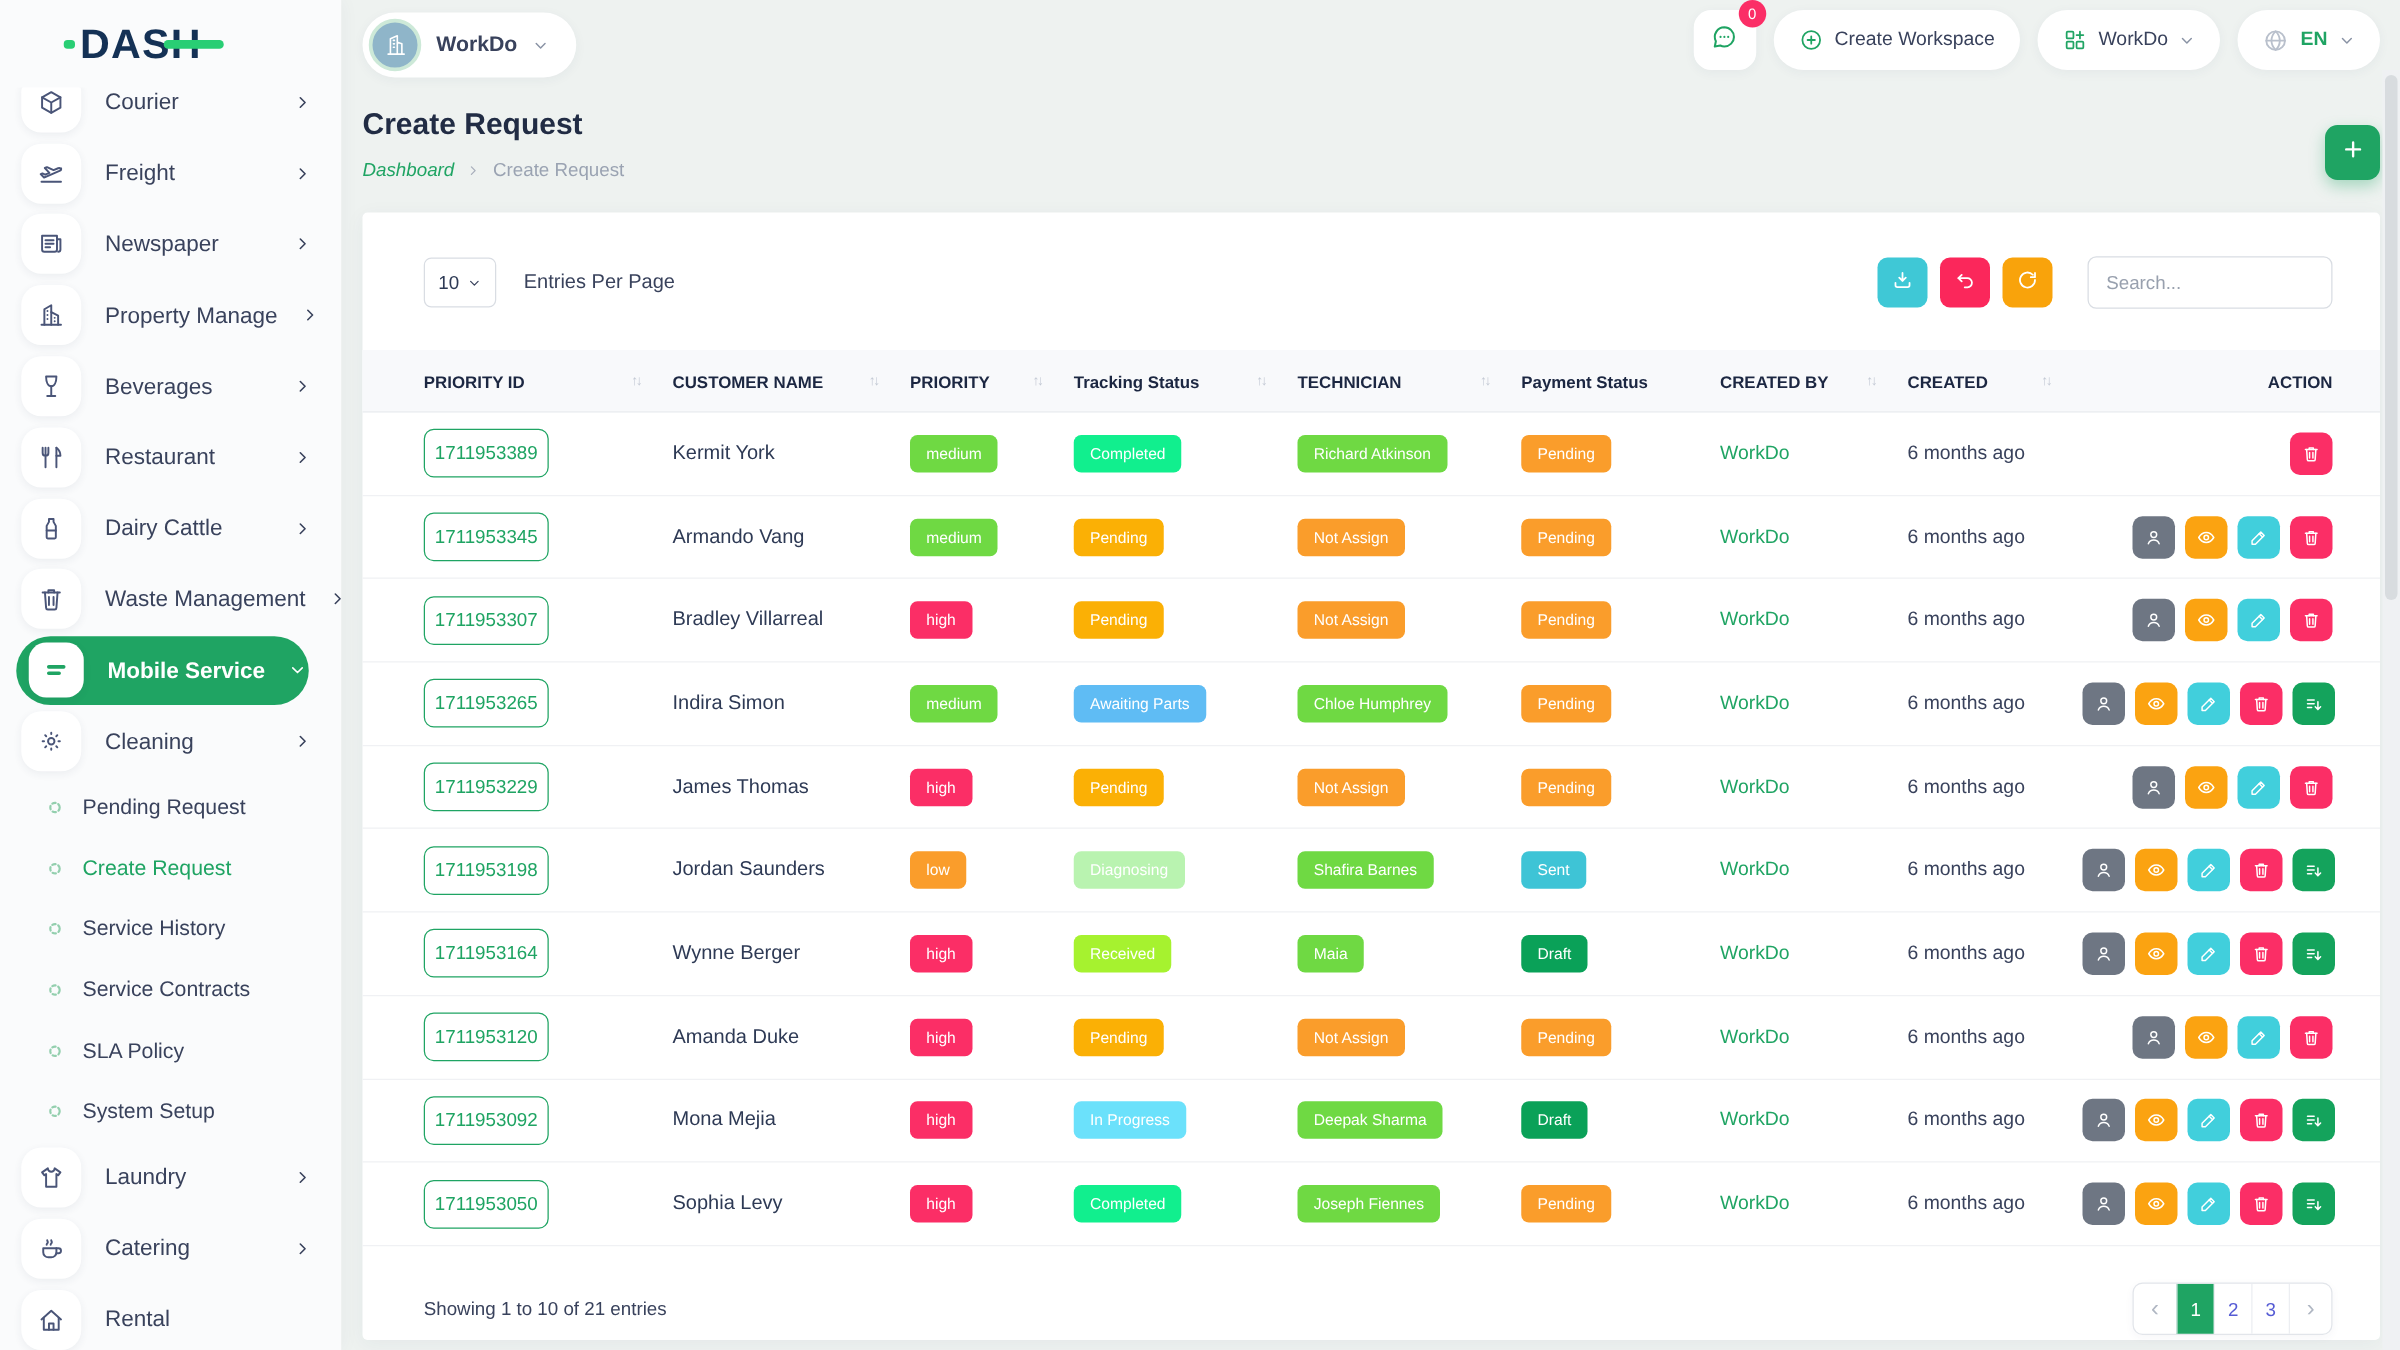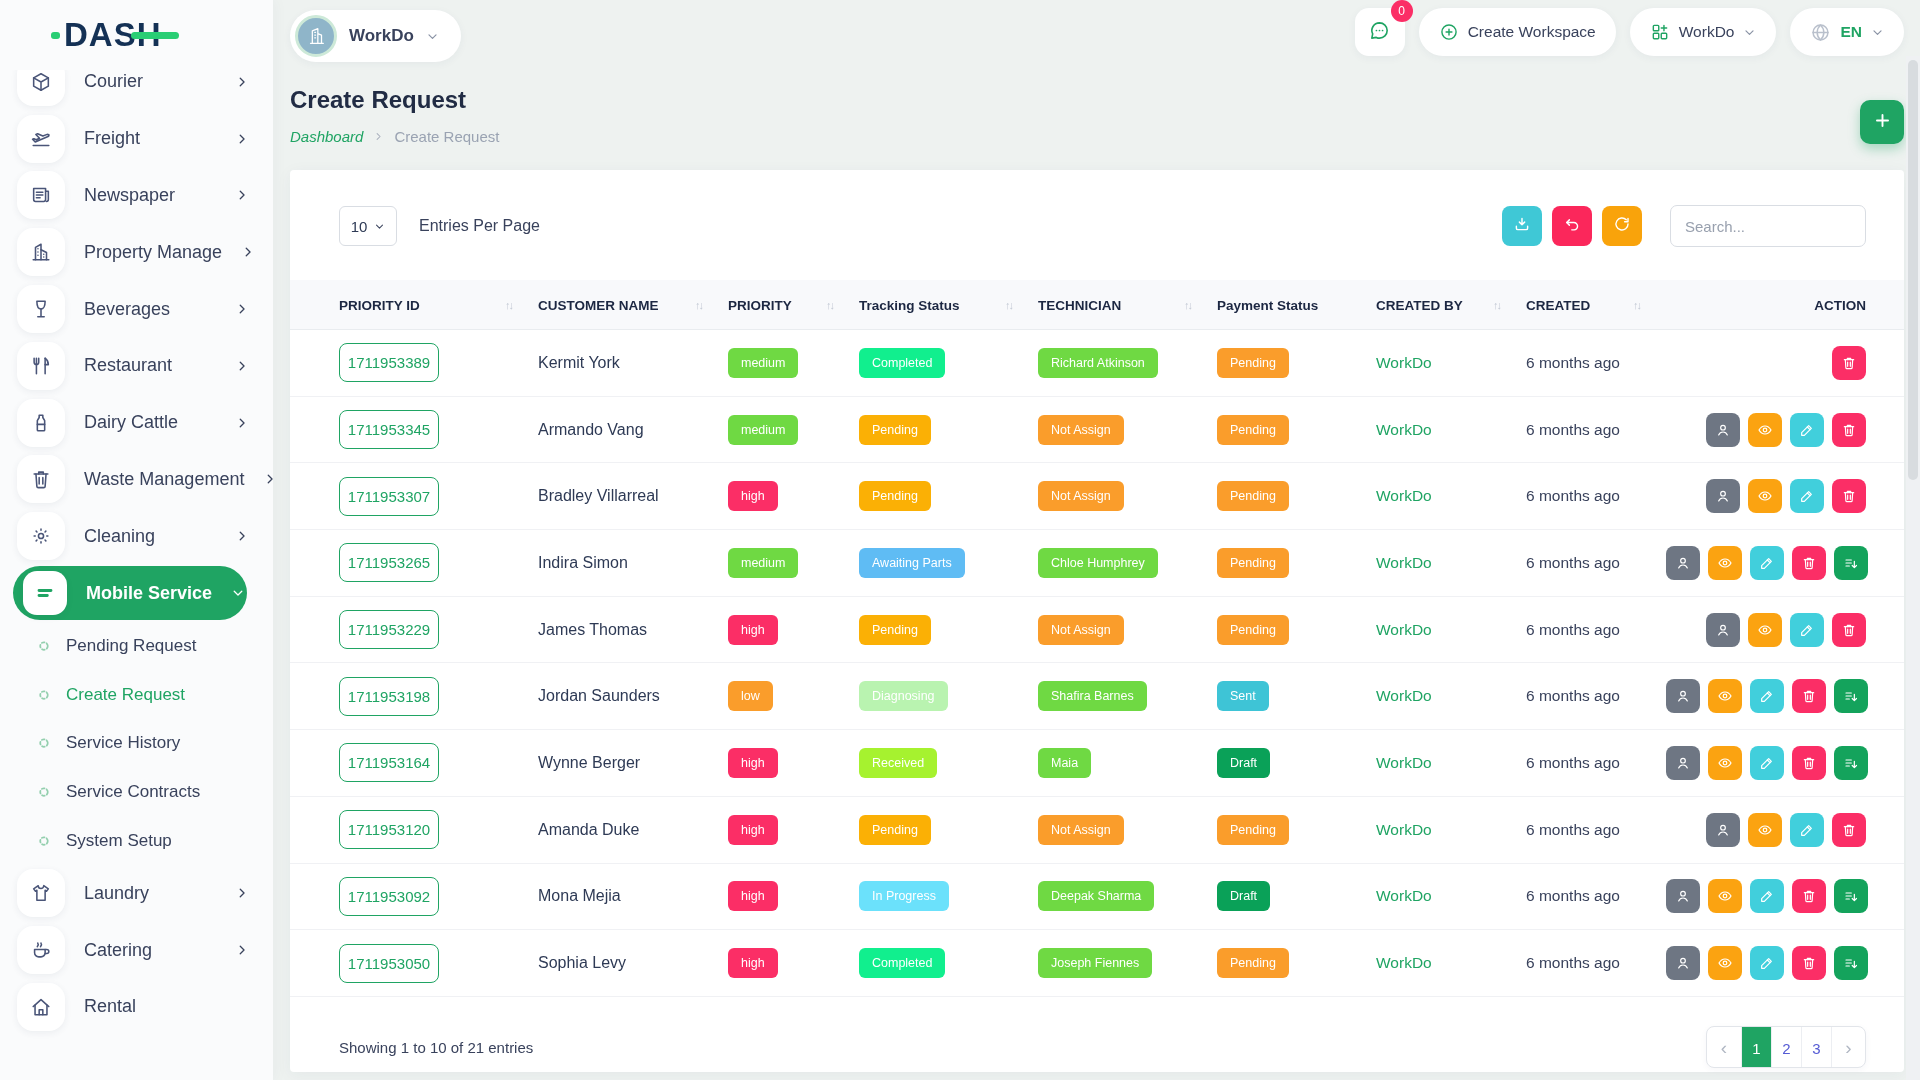--- a/index.html
+++ b/index.html
@@ -287,47 +287,47 @@
               <path d="M10 10.5v7M14 10.5v7"></path>
             </svg>
           </span>
           <span class="nav-label">Waste Management</span>
           <span class="nav-chev">
             <svg viewBox="0 0 24 24" stroke-width="1.7">
               <path d="M9 5.5L15.5 12 9 18.5"></path>
             </svg>
           </span>
         </div>
+        <div class="nav-item active">
+          <span class="nav-icon-box">
+            <svg viewBox="0 0 24 24" stroke-width="1.7">
+              <path d="M5.5 9.2h13M5.5 14.8h9" stroke-width="3.2"></path>
+            </svg>
+          </span>
+          <span class="nav-label">Mobile Service</span>
+          <span class="nav-chev">
+            <svg viewBox="0 0 24 24" stroke-width="1.7">
+              <path d="M5.5 9l6.5 6.5L18.5 9"></path>
+            </svg>
+          </span>
+        </div>
         <div class="nav-item">
           <span class="nav-icon-box">
             <svg viewBox="0 0 24 24" stroke-width="1.7">
               <circle cx="12" cy="12" r="2.8"></circle>
               <path d="M12 4.5v1.2M12 18.3v1.2M4.5 12h1.2M18.3 12h1.2M6.7 6.7l.9.9M16.4 16.4l.9.9M17.3 6.7l-.9.9M7.6 16.4l-.9.9"></path>
             </svg>
           </span>
           <span class="nav-label">Cleaning</span>
           <span class="nav-chev">
             <svg viewBox="0 0 24 24" stroke-width="1.7">
               <path d="M9 5.5L15.5 12 9 18.5"></path>
             </svg>
           </span>
         </div>
-        <div class="nav-item active">
-          <span class="nav-icon-box">
-            <svg viewBox="0 0 24 24" stroke-width="1.7">
-              <path d="M5.5 9.2h13M5.5 14.8h9" stroke-width="3.2"></path>
-            </svg>
-          </span>
-          <span class="nav-label">Mobile Service</span>
-          <span class="nav-chev">
-            <svg viewBox="0 0 24 24" stroke-width="1.7">
-              <path d="M5.5 9l6.5 6.5L18.5 9"></path>
-            </svg>
-          </span>
-        </div>
         <div class="nav-sub">
           <span class="sub-dot">
             <svg viewBox="0 0 24 24" stroke-width="1.7">
               <circle cx="12" cy="12" r="7.5" stroke-width="3.5" stroke-dasharray="5.5 4.5"></circle>
             </svg>
           </span>
           <span class="sub-label">Pending Request</span>
         </div>
         <div class="nav-sub active">
           <span class="sub-dot">
@@ -345,20 +345,28 @@
           </span>
           <span class="sub-label">Service History</span>
         </div>
         <div class="nav-sub">
           <span class="sub-dot">
             <svg viewBox="0 0 24 24" stroke-width="1.7">
               <circle cx="12" cy="12" r="7.5" stroke-width="3.5" stroke-dasharray="5.5 4.5"></circle>
             </svg>
           </span>
           <span class="sub-label">Service Contracts</span>
+        </div>
+        <div class="nav-sub">
+          <span class="sub-dot">
+            <svg viewBox="0 0 24 24" stroke-width="1.7">
+              <circle cx="12" cy="12" r="7.5" stroke-width="3.5" stroke-dasharray="5.5 4.5"></circle>
+            </svg>
+          </span>
+          <span class="sub-label">SLA Policy</span>
         </div>
         <div class="nav-sub">
           <span class="sub-dot">
             <svg viewBox="0 0 24 24" stroke-width="1.7">
               <circle cx="12" cy="12" r="7.5" stroke-width="3.5" stroke-dasharray="5.5 4.5"></circle>
             </svg>
           </span>
           <span class="sub-label">System Setup</span>
         </div>
         <div class="nav-item">

